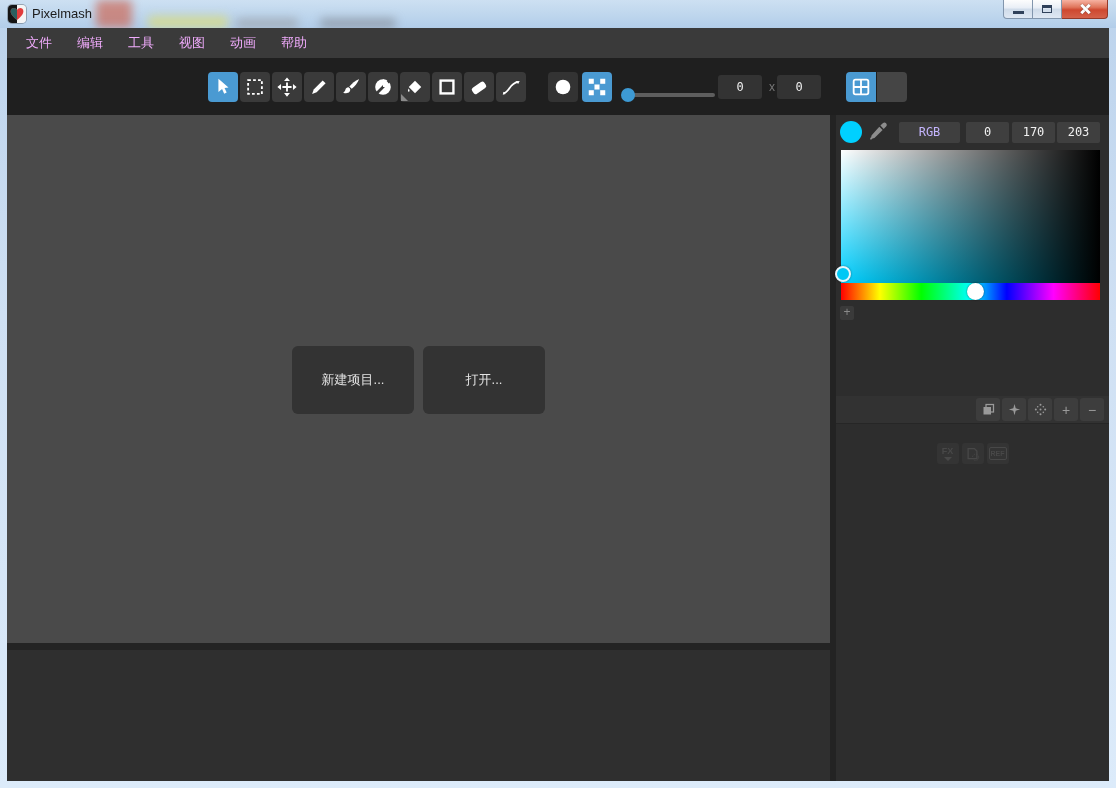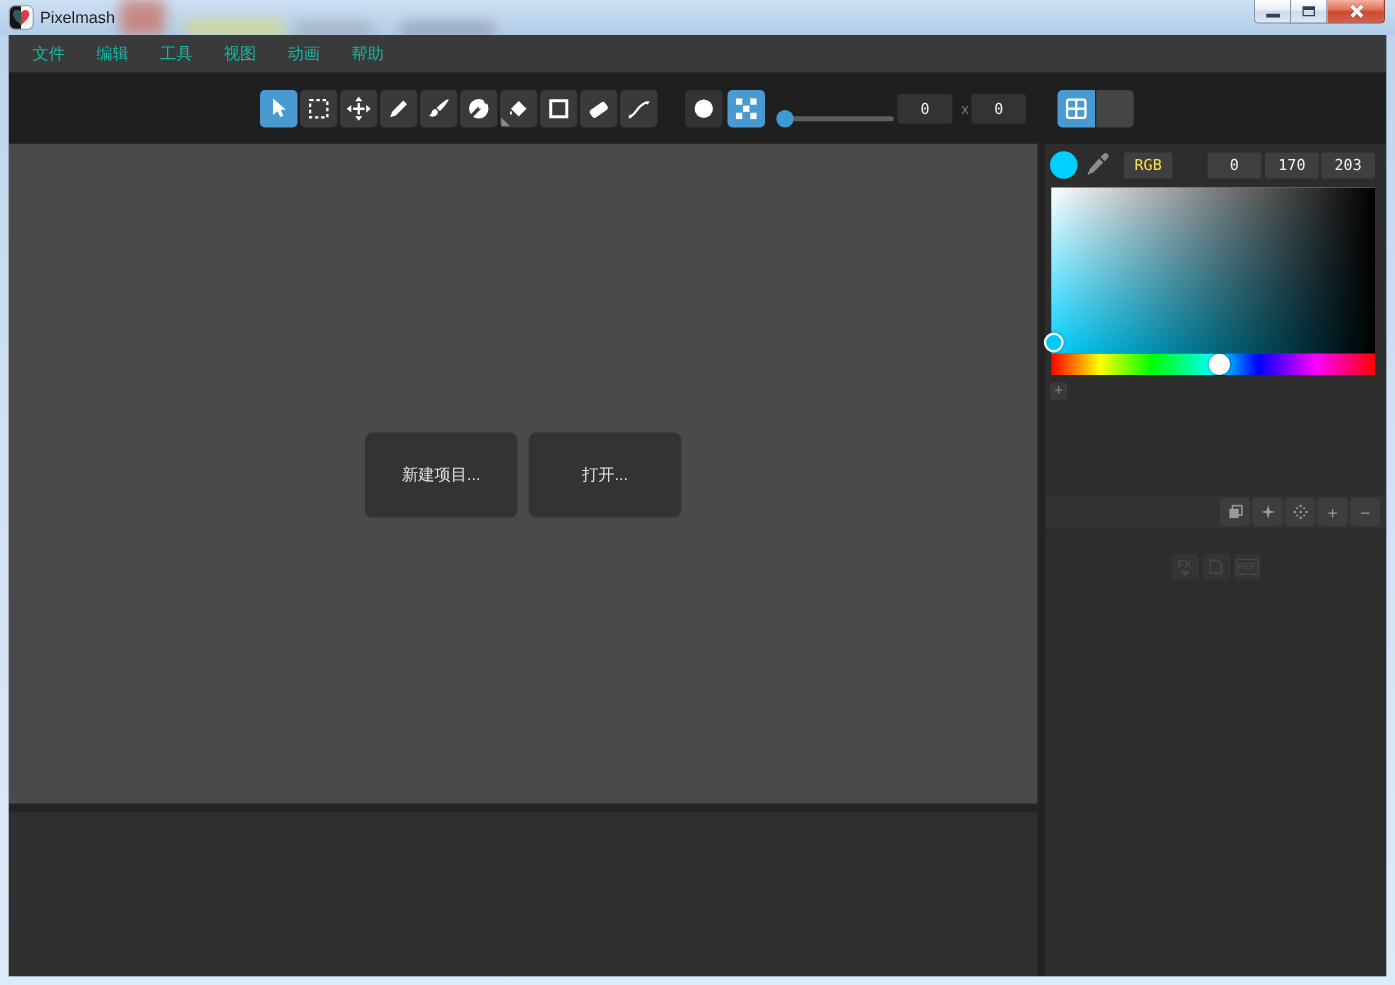--- a/index.html
+++ b/index.html
@@ -38,21 +38,21 @@
       width:3px; height:12px; background:#fff; box-shadow:0 0 1px rgba(0,0,0,.6); }
   .glyph-x::before { transform:rotate(45deg); }
   .glyph-x::after  { transform:rotate(-45deg); }
 
   
   .app { position:absolute; left:7px; top:28px; width:1102px; height:753px;
          background:#2d2d2d; overflow:hidden; }
 
   .menubar { position:absolute; left:0; top:0; width:100%; height:30px; background:#3a3a3a;
              display:flex; align-items:center; padding-left:10px; }
-  .menu-item { color:#14b8a6; font-size:13px; padding:0 9px; margin-right:7px; height:30px;
+  .menu-item { color:#f0abfc; font-size:13px; padding:0 9px; margin-right:7px; height:30px;
                line-height:30px; cursor:default; }
 
   .toolbar { position:absolute; left:0; top:30px; width:100%; height:57px; background:#1f1f1f; }
   .tbtn { position:absolute; top:14px; width:30px; height:30px; background:#3a3a3a;
           border-radius:4px; display:flex; align-items:center; justify-content:center; }
   .tbtn.sel { background:#4a9ad2; }
   .tbtn svg { width:22px; height:22px; display:block; }
   .corner-flag { position:absolute; left:1px; bottom:1px; width:0; height:0;
                  border-left:7px solid #8a8a8a; border-top:7px solid transparent; }
 
@@ -71,22 +71,22 @@
                  border-radius:6px; color:#e3e3e3; font-size:13px; display:flex;
                  align-items:center; justify-content:center; cursor:pointer; }
   .hdivider { position:absolute; left:0; top:615px; width:823px; height:7px; background:#242424; }
   .bottom-panel { position:absolute; left:0; top:622px; width:823px; height:131px; background:#2f2f2f; }
   .vdivider { position:absolute; left:823px; top:87px; width:6px; height:666px; background:#232323; }
 
   
   .rpanel { position:absolute; left:829px; top:87px; width:273px; height:666px; background:#2d2d2d; }
   .cur-swatch { position:absolute; left:4px; top:6px; width:22px; height:22px; border-radius:50%; }
   .dropper { position:absolute; left:30px; top:5px; width:24px; height:24px; }
-  .mode-btn { position:absolute; left:63px; top:7px; width:39px; height:21px; background:#3f3f3f;
-              border-radius:2px; color:#fde047; font-family:"DejaVu Sans Mono", monospace;
+  .mode-btn { position:absolute; left:63px; top:7px; width:61px; height:21px; background:#3f3f3f;
+              border-radius:2px; color:#c4b5fd; font-family:"DejaVu Sans Mono", monospace;
               font-size:12px; text-align:center; line-height:21px; }
   .val-box { position:absolute; top:7px; width:43px; height:21px; background:#3f3f3f;
              border-radius:2px; color:#f0f0f0; font-family:"DejaVu Sans Mono", monospace;
              font-size:12px; text-align:center; line-height:21px; }
   .sv-box { position:absolute; left:5px; top:35px; width:259px; height:133px;
             background:linear-gradient(to right, rgba(0,0,0,0), #000),
                        linear-gradient(to bottom, #ffffff, #00d0ff); }
   .sv-handle { position:absolute; left:-1px; top:151px; width:16px; height:16px; border-radius:50%;
                background:#00c8f5; border:2px solid #e8f6fb; box-shadow:0 0 2px rgba(0,0,0,.5); }
   .hue-bar { position:absolute; left:5px; top:168px; width:259px; height:17px;

